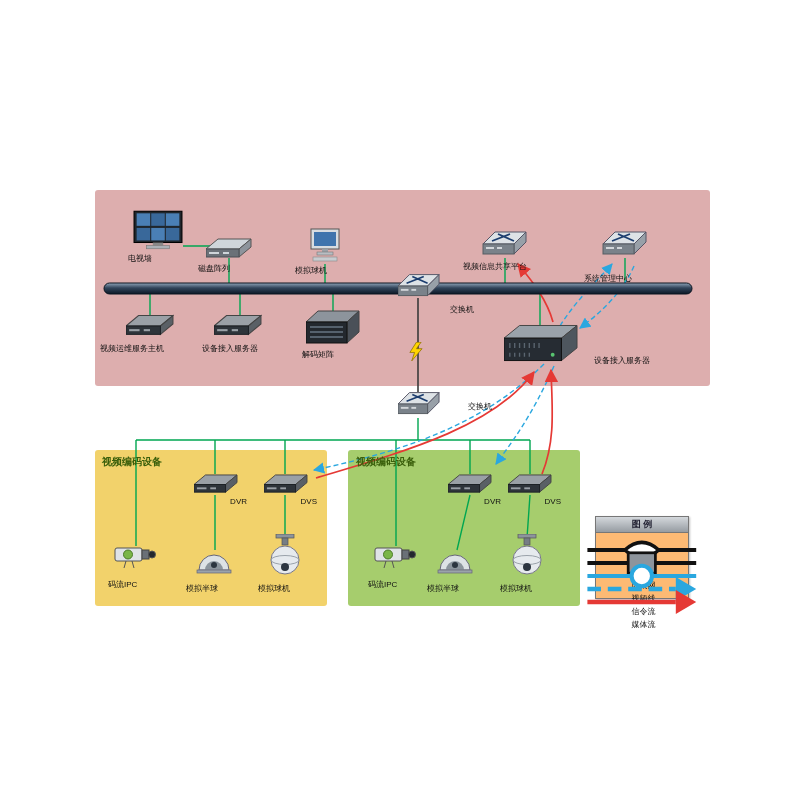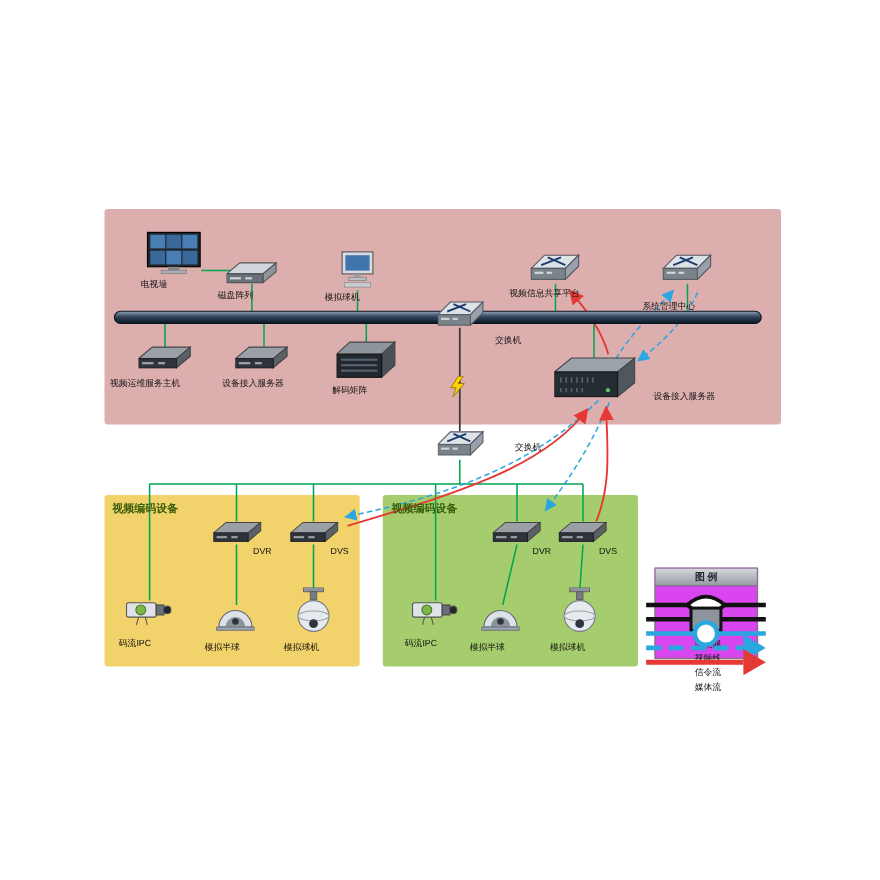--- a/index.html
+++ b/index.html
@@ -15,21 +15,21 @@
   .zone-label{position:absolute;font-size:10px;font-weight:bold;color:#3a5f0b;z-index:3;text-align:right;}
   #zone-left-label{left:102px;top:455px;}
   #zone-right-label{left:356px;top:455px;}
   .lbl{position:absolute;font-size:8px;line-height:9px;color:#111;text-align:left;z-index:3;}
   .lbl-left{text-align:right;}
   .stroke-green{stroke:var(--line-green,#00a651);}
   .stroke-blue{stroke:var(--line-blue,#2aa7df);}
   .stroke-red{stroke:var(--line-red,#e53935);}
   .fill-blue{fill:var(--line-blue,#2aa7df);}
   .fill-red{fill:var(--line-red,#e53935);}
-  #legend{position:absolute;left:595px;top:516px;width:92px;background:#d946ef;
+  #legend{position:absolute;left:595px;top:516px;width:92px;background:#fdba74;
           border:1px solid #777;z-index:4;box-shadow:1px 1px 2px rgba(0,0,0,.25);}
   #legend-header{height:15px;line-height:15px;text-align:center;font-size:9px;font-weight:bold;
           color:#223;background:linear-gradient(#d4d8dc,#969ca2);border-bottom:1px solid #777;}
   .legend-row{display:flex;align-items:center;height:13px;padding:0 3px;flex-direction:column;}
   .legend-row svg{flex:0 0 34px;height:10px;}
   .legend-row span{font-size:8px;color:#111;margin-left:3px;white-space:nowrap;}
 </style>
 </head>
 <body>
 

